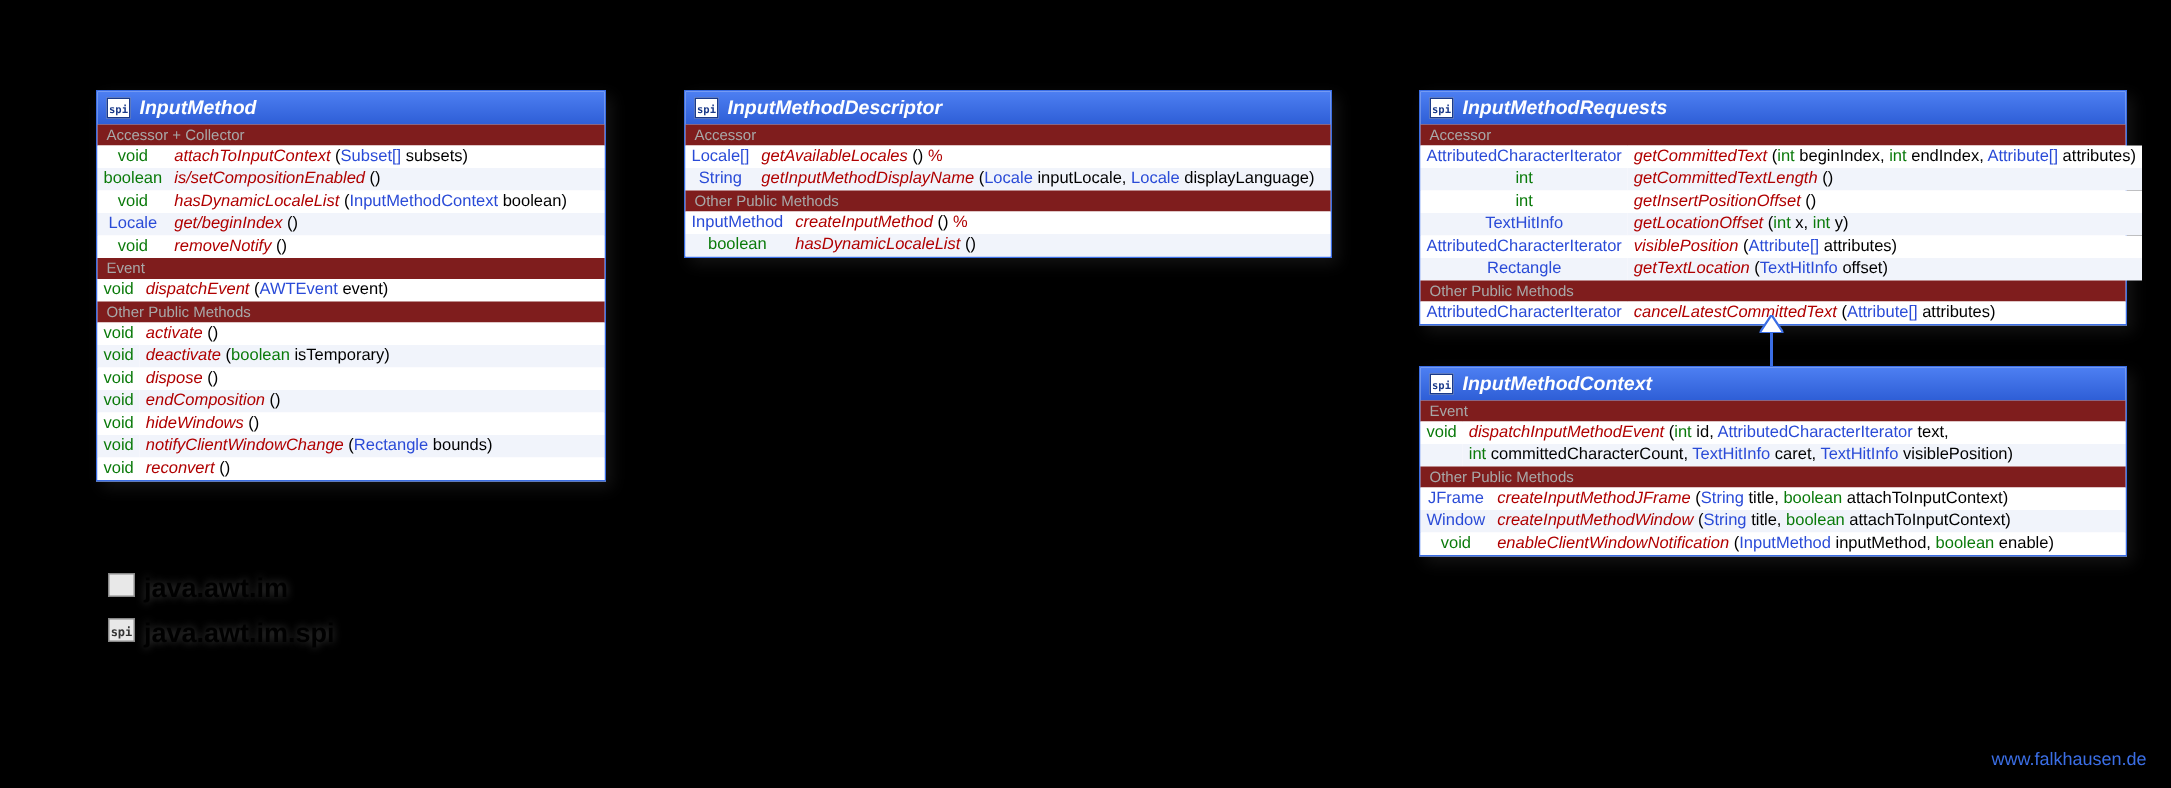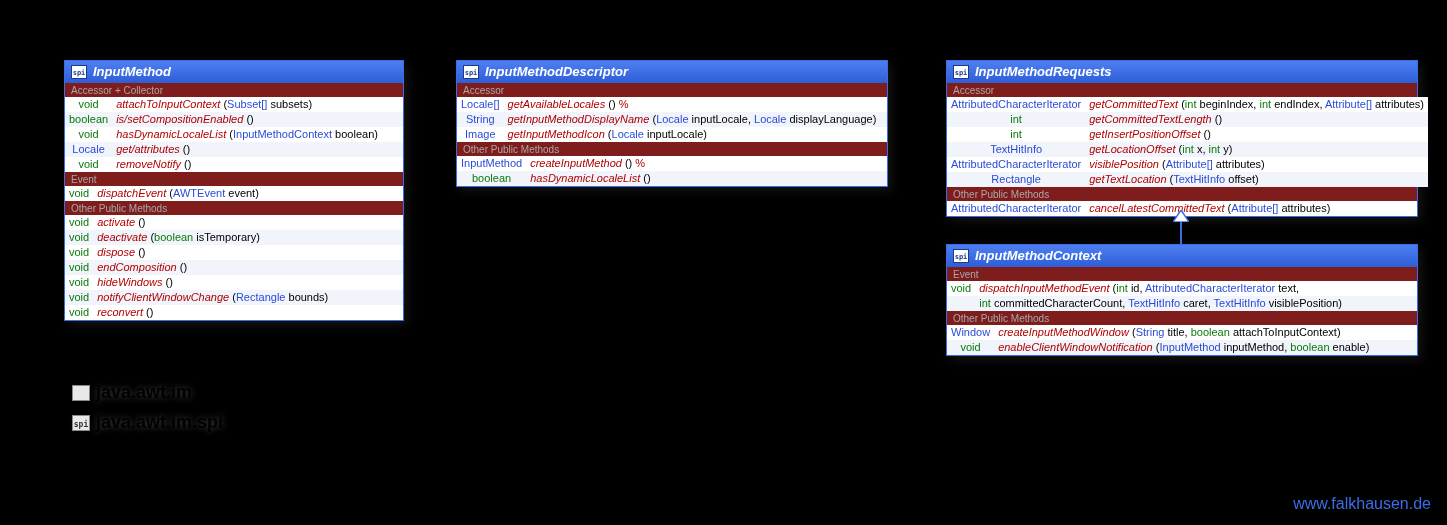--- a/index.html
+++ b/index.html
@@ -12,22 +12,22 @@
   .row{display:table-row}
   .row:nth-child(even) .c{background:#f1f4fb}
   .row:nth-child(odd) .c{background:#fff}
   .c{display:table-cell;padding:1px 4px 1px 4px;vertical-align:baseline;line-height:13px}
   .ret{color:#004b00;text-align:center;white-space:nowrap;width:1px}
   .nm{white-space:nowrap}
   .mname{color:#b00000;font-style:italic}
   .p{color:#000}
   .t{color:#2a4bd7}
   .k{color:#0a7a0a}
-  .pkg{position:absolute;color:#000;font-weight:bold;font-size:18px;background:transparent;display:flex;align-items:center;text-shadow:0 0 6px rgba(255,255,255,0.25)}
-  .link{position:absolute;color:#3b6ee5;font-size:16px}
+  .pkg{position:absolute;color:#000;font-weight:bold;font-size:18px;background:transparent;display:flex;align-items:flex-start;text-shadow:0 0 6px rgba(255,255,255,0.25)}
+  .link{position:absolute;color:#3b6ee5;font-size:12px}
   .conn{position:absolute;background:#3b6ee5}
   svg.tri{position:absolute}
 </style>
 </head>
 <body>
 
 <div class="box" style="left:64px;top:60px;width:338px">
   <div class="hdr">
     <span class="ico">spi</span>
     <span>InputMethod</span>
@@ -42,21 +42,21 @@
         <div class="row">
           <div class="c ret"><span class="k">boolean</span></div>
           <div class="c nm"><span class="mname">is/setCompositionEnabled</span> ()</div>
         </div>
         <div class="row">
           <div class="c ret"><span class="k">void</span></div>
           <div class="c nm"><span class="mname">hasDynamicLocaleList</span> (<span class="t">InputMethodContext</span> <span class="p">boolean</span>)</div>
         </div>
         <div class="row">
           <div class="c ret"><span class="t">Locale</span></div>
-          <div class="c nm"><span class="mname">get/attributes</span> ()</div>
+          <div class="c nm"><span class="mname">get/beginIndex</span> ()</div>
         </div>
         <div class="row">
           <div class="c ret"><span class="k">void</span></div>
           <div class="c nm"><span class="mname">removeNotify</span> ()</div>
         </div>
       </div>
       <div class="sec">Event</div>
       <div class="rows">
         <div class="row">
           <div class="c ret"><span class="k">void</span></div>
@@ -106,24 +106,20 @@
       <div class="sec">Accessor</div>
       <div class="rows">
         <div class="row">
           <div class="c ret"><span class="t">Locale[]</span></div>
           <div class="c nm"><span class="mname">getAvailableLocales</span> () <span style="color:#b00000">%</span></div>
         </div>
         <div class="row">
           <div class="c ret"><span class="t">String</span></div>
           <div class="c nm"><span class="mname">getInputMethodDisplayName</span> (<span class="t">Locale</span> <span class="p">inputLocale</span>, <span class="t">Locale</span> <span class="p">displayLanguage</span>)</div>
         </div>
-        <div class="row">
-          <div class="c ret"><span class="t">Image</span></div>
-          <div class="c nm"><span class="mname">getInputMethodIcon</span> (<span class="t">Locale</span> <span class="p">inputLocale</span>)</div>
-        </div>
       </div>
       <div class="sec">Other Public Methods</div>
       <div class="rows">
         <div class="row">
           <div class="c ret"><span class="t">InputMethod</span></div>
           <div class="c nm"><span class="mname">createInputMethod</span> () <span style="color:#b00000">%</span></div>
         </div>
         <div class="row">
           <div class="c ret"><span class="k">boolean</span></div>
           <div class="c nm"><span class="mname">hasDynamicLocaleList</span> ()</div>
@@ -187,20 +183,24 @@
           <div class="c ret"><span class="k">void</span></div>
           <div class="c nm"><span class="mname">dispatchInputMethodEvent</span> (<span class="k">int</span> <span class="p">id</span>, <span class="t">AttributedCharacterIterator</span> <span class="p">text</span>,</div>
         </div>
         <div class="row">
           <div class="c ret"></div>
           <div class="c nm"><span class="k">int</span> <span class="p">committedCharacterCount</span>, <span class="t">TextHitInfo</span> <span class="p">caret</span>, <span class="t">TextHitInfo</span> <span class="p">visiblePosition</span>)</div>
         </div>
       </div>
       <div class="sec">Other Public Methods</div>
       <div class="rows">
+        <div class="row">
+          <div class="c ret"><span class="t">JFrame</span></div>
+          <div class="c nm"><span class="mname">createInputMethodJFrame</span> (<span class="t">String</span> <span class="p">title</span>, <span class="k">boolean</span> <span class="p">attachToInputContext</span>)</div>
+        </div>
         <div class="row">
           <div class="c ret"><span class="t">Window</span></div>
           <div class="c nm"><span class="mname">createInputMethodWindow</span> (<span class="t">String</span> <span class="p">title</span>, <span class="k">boolean</span> <span class="p">attachToInputContext</span>)</div>
         </div>
         <div class="row">
           <div class="c ret"><span class="k">void</span></div>
           <div class="c nm"><span class="mname">enableClientWindowNotification</span> (<span class="t">InputMethod</span> <span class="p">inputMethod</span>, <span class="k">boolean</span> <span class="p">enable</span>)</div>
         </div>
       </div>
     </div>

